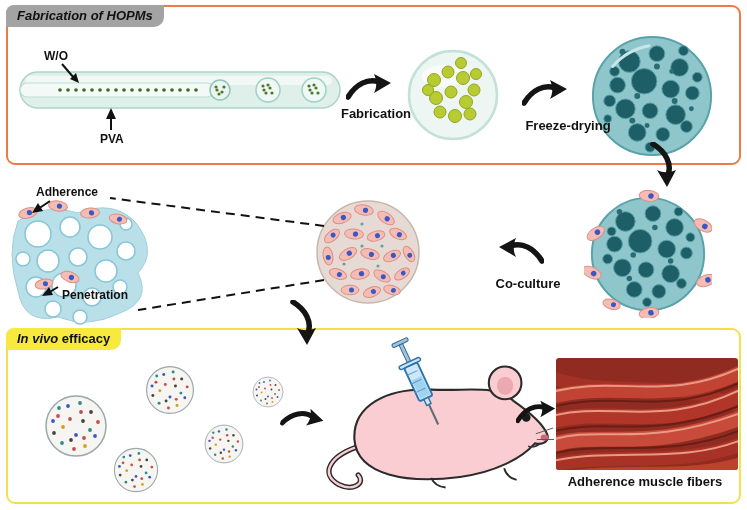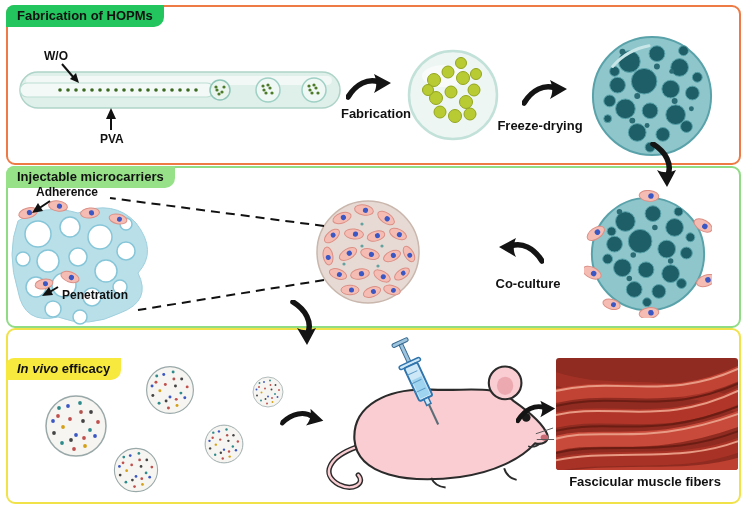--- a/index.html
+++ b/index.html
@@ -4,23 +4,23 @@
 <style>
   html,body{margin:0;padding:0;background:#fff;}
   #canvas{position:relative;width:747px;height:510px;background:#fff;
           font-family:"Liberation Sans",sans-serif;overflow:hidden;}
   .panel{position:absolute;border:2px solid;border-radius:9px;background:#fff;}
   #panel-fab{left:6px;top:5px;width:731px;height:156px;border-color:#ee7b45;z-index:1;}
   #panel-mic{left:6px;top:166px;width:731px;height:158px;border-color:#8fdc85;z-index:1;}
   #panel-viv{left:6px;top:328px;width:731px;height:172px;border-color:#f1e24a;z-index:1;}
   .chip{position:absolute;left:-2px;top:-2px;padding:3px 11px 4px 11px;font-weight:bold;
         font-size:13px;color:#111;border-radius:8px 0 10px 0;z-index:3;white-space:nowrap;}
-  #panel-fab .chip{background:#22c55e;}
+  #panel-fab .chip{background:#a3a3a3;font-style:italic;}
   #panel-mic .chip{background:#97e189;}
-  #panel-viv .chip{background:#f7e93e;margin-top:30px;}
+  #panel-viv .chip{background:#f7e93e;}
   .it{font-style:italic;}
   .lbl{position:absolute;font-weight:bold;font-size:13px;color:#111;text-align:center;z-index:4;}
   .abs{position:absolute;z-index:2;}
   .arr{position:absolute;z-index:5;}
   .svgtext{font-family:"Liberation Sans",sans-serif;font-weight:bold;font-size:12px;fill:#111;}
 </style>
 </head>
 <body>
 
 <div id="canvas">
@@ -114,21 +114,21 @@
         <circle cx="55" cy="15" r="5.5"></circle>
         <circle cx="70" cy="26" r="5.5"></circle>
       <circle cx="22" cy="42" r="5.5"></circle>
     </g>
   </svg>
 
   <svg class="arr" style="left:522px;top:78px" width="46" height="30" viewBox="0 0 46 30">
     <path d="M2 25 C 10 12 22 6 33 10" fill="none" stroke="#141414" stroke-width="5.5" stroke-linecap="round"></path>
     <path d="M28 2 L45 11 L28 21 C31 15 31 9 28 2 Z" fill="#141414"></path>
   </svg>
-  <div class="lbl" style="left:484px;top:118px;width:112px">Freeze-drying</div>
+  <div class="lbl" style="left:512px;top:118px;width:112px">Freeze-drying</div>
 
   <svg class="abs" style="left:588px;top:32px" width="128" height="128" viewBox="0 0 130 130">
     <circle cx="65" cy="65" r="60" fill="#8ec6cb" stroke="#5aa2aa" stroke-width="2"></circle>
     <g fill="#1e5e67" stroke="#57a2aa" stroke-width="1">
       <circle cx="42" cy="30" r="11"></circle>
         <circle cx="70" cy="22" r="8"></circle>
         <circle cx="93" cy="36" r="9"></circle>
       <circle cx="30" cy="54" r="8"></circle>
         <circle cx="57" cy="50" r="13"></circle>
         <circle cx="84" cy="58" r="9"></circle>
@@ -157,23 +157,20 @@
         <circle cx="105" cy="78" r="2.5"></circle>
       </g>
     <path d="M25,35 Q40,18 62,14" fill="none" stroke="#c8e6e8" stroke-width="3" stroke-linecap="round"></path>
   </svg>
 
   <svg class="arr" style="left:640px;top:150px;transform:rotate(90deg)" width="46" height="30" viewBox="0 0 46 30">
     <path d="M2 25 C 10 12 22 6 33 10" fill="none" stroke="#141414" stroke-width="5.5" stroke-linecap="round"></path>
     <path d="M28 2 L45 11 L28 21 C31 15 31 9 28 2 Z" fill="#141414"></path>
   </svg>
 
-  <div class="panel" id="panel-mic">
-    <div class="chip">Injectable microcarriers</div>
-  </div>
 
   <svg class="abs" style="left:8px;top:183px" width="152" height="145" viewBox="0 0 152 145">
     <path d="M10,38 Q36,20 70,30 Q106,16 128,40 Q150,68 130,90 Q144,118 112,130 Q80,146 50,134 Q16,142 10,108 Q-2,70 10,38 Z" fill="#b9dfe9" stroke="#9fd0de" stroke-width="1"></path>
     <g fill="#ffffff" stroke="#86c6d8" stroke-width="1.5">
       <circle cx="30" cy="51" r="13"></circle>
         <circle cx="62" cy="44" r="10"></circle>
         <circle cx="92" cy="54" r="12"></circle>
       <circle cx="118" cy="68" r="9"></circle>
         <circle cx="40" cy="78" r="11"></circle>
         <circle cx="70" cy="74" r="9"></circle>
@@ -487,15 +484,15 @@
       <path d="M-8,122 C70,108 130,124 190,104" fill="none" stroke="#bd4030" stroke-width="13"></path>
       <path d="M-8,50 C60,30 108,62 190,22" fill="none" stroke="#6b1d14" stroke-width="2"></path>
       <path d="M-8,75 C50,57 95,86 190,45" fill="none" stroke="#6b1d14" stroke-width="2"></path>
       <path d="M-8,97 C52,80 110,104 190,70" fill="none" stroke="#6b1d14" stroke-width="2"></path>
       <path d="M-8,35 C60,15 110,47 190,7" fill="none" stroke="#e89a84" stroke-width="2"></path>
       <path d="M-8,59 C55,41 105,73 190,29" fill="none" stroke="#e89a84" stroke-width="2"></path>
       <path d="M-8,83 C45,65 85,93 190,53" fill="none" stroke="#e89a84" stroke-width="2"></path>
       <path d="M-8,104 C60,88 125,108 190,80" fill="none" stroke="#e89a84" stroke-width="2"></path>
     </g>
   </svg>
-  <div class="lbl" style="left:544px;top:474px;width:202px">Fascicular muscle fibers</div>
+  <div class="lbl" style="left:544px;top:474px;width:202px">Adherence muscle fibers</div>
 
 </div>
 
 </body></html>

